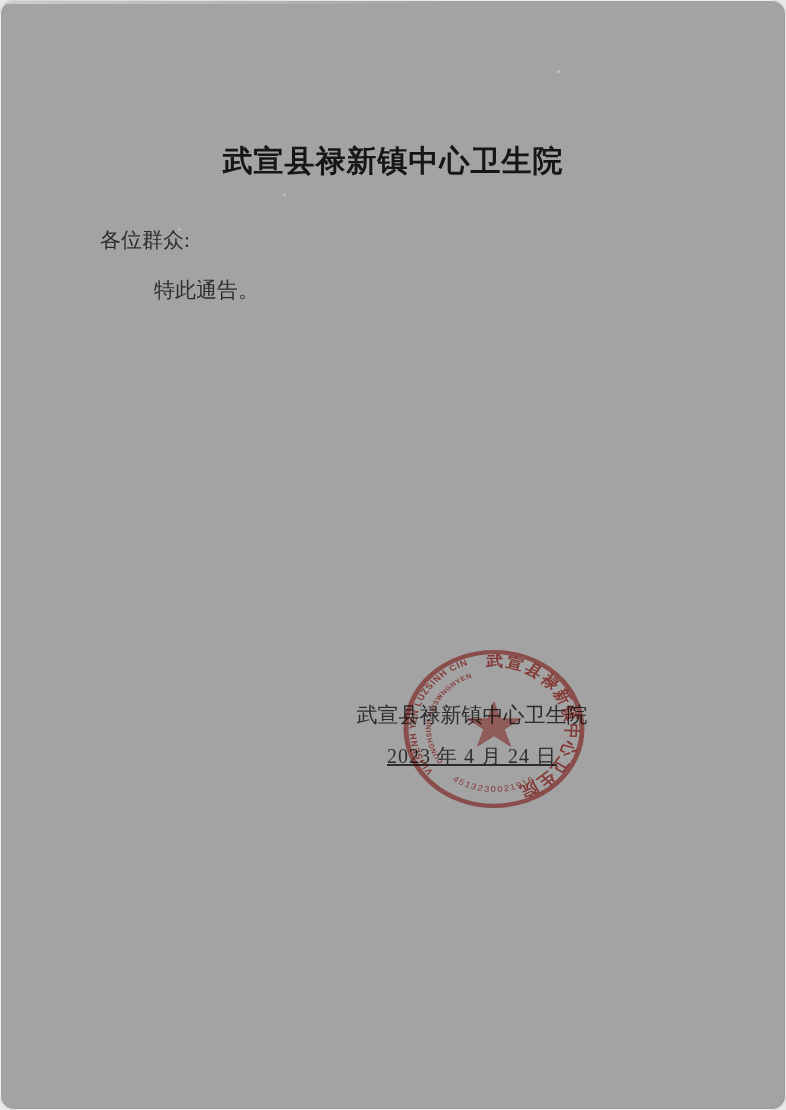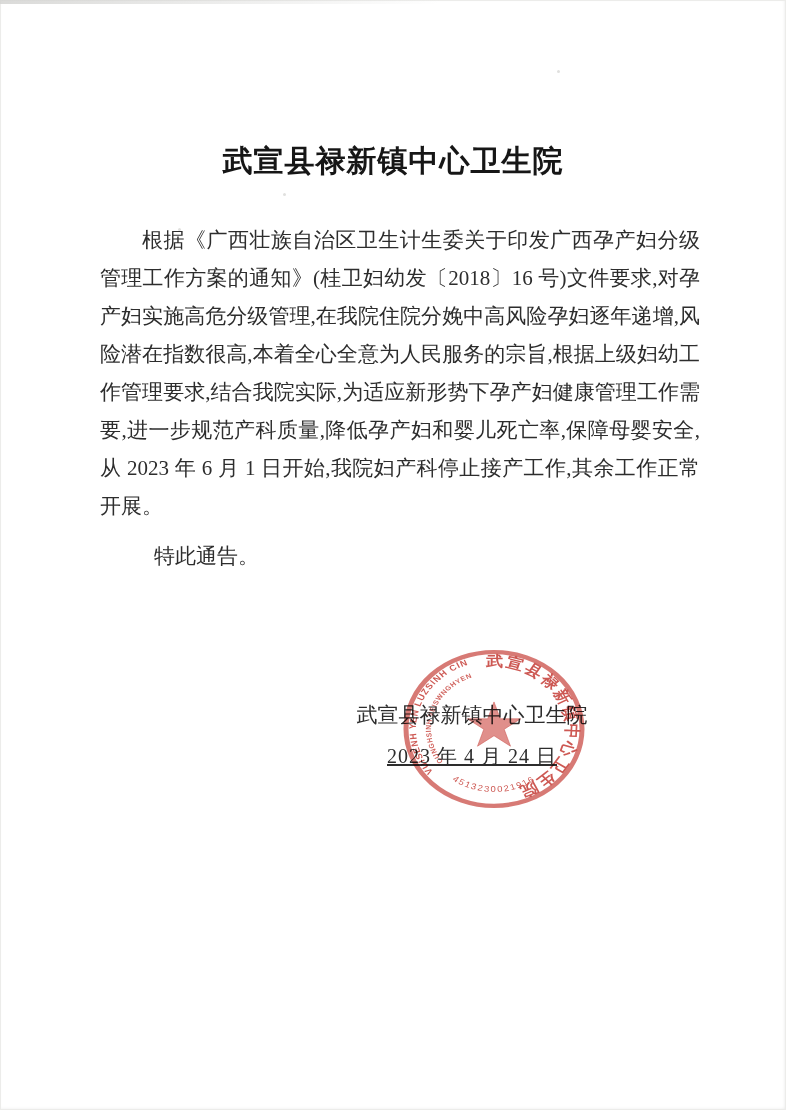--- a/index.html
+++ b/index.html
@@ -1,26 +1,27 @@
 <!DOCTYPE html>
 <html><head>
 <meta charset="utf-8">
 <style>
   html, body { margin: 0; padding: 0; background: #e9e9e7; }
   .page {
     position: relative;
     width: 786px;
     height: 1110px;
     margin: 0;
-    background: #ffffff;
+    background: #a3a3a3;
     overflow: hidden;
     font-family: "Liberation Serif", "DejaVu Serif", serif;
     box-shadow: inset 0 0 0 1px #ececea,
                 inset -2px 0 3px rgba(0,0,0,0.05),
                 inset 0 -2px 3px rgba(0,0,0,0.04);
+    border-radius: 14px;
   }
   .page::before {
     content: "";
     position: absolute;
     top: 0; left: 0;
     width: 440px; height: 4px;
     background: linear-gradient(to right, #d4d4d2, rgba(246,246,244,0));
     opacity: .85;
   }
   .title-block {
@@ -83,21 +84,21 @@
 
   <div class="speck" style="top:228px;left:178px"></div>
   <div class="speck" style="top:70px;left:557px"></div>
   <div class="speck" style="top:193px;left:283px"></div>
 
   <div class="title-block">
     <div>武宣县禄新镇中心卫生院</div>
   </div>
 
   <div class="body-block">
-    <p class="para">根据《广西壮族自治区卫生计生委关于印发广西孕产妇分级管理工作方案的通知》(桂卫妇幼发〔2018〕16 号)文件要求,对孕产妇实施高危分级管理,在我院住院分娩中高风险孕妇逐年递增,风险潜在指数很高,本着全心全意为人民服务的宗旨,根据上级妇幼工作管理要求,结合我院实际,为适应新形势下孕产妇健康管理工作需要,进一步规范产科质量,降低孕产妇和婴儿死亡率,保障母婴安全,从 2023 年 6 月 1 日开始,我院妇产科停止接产工作,其余工作正常开展。</p>
+    <p class="salutation">各位群众:</p>
     <p class="closing">特此通告。</p>
   </div>
 
   <div class="sign-block">
     <div class="sign-org">武宣县禄新镇中心卫生院</div>
     <div class="sign-date">2023 年 4 月 24 日</div>
   </div>
 
   <div class="stamp">
     <svg viewBox="0 0 190 190" preserveAspectRatio="none">

